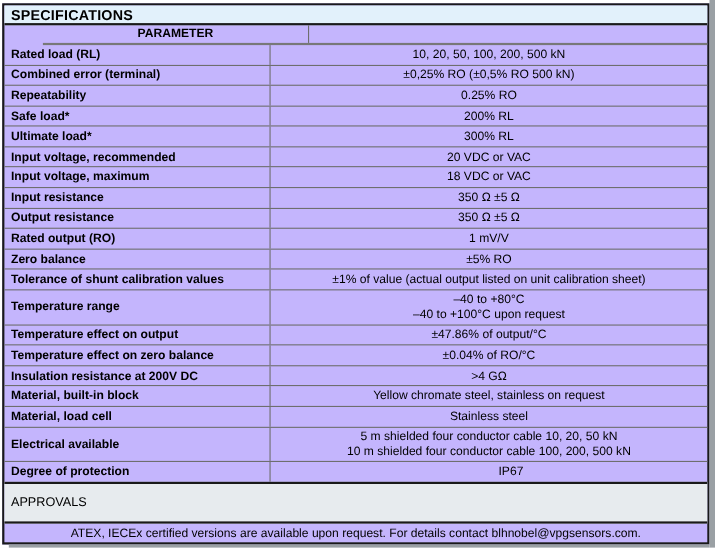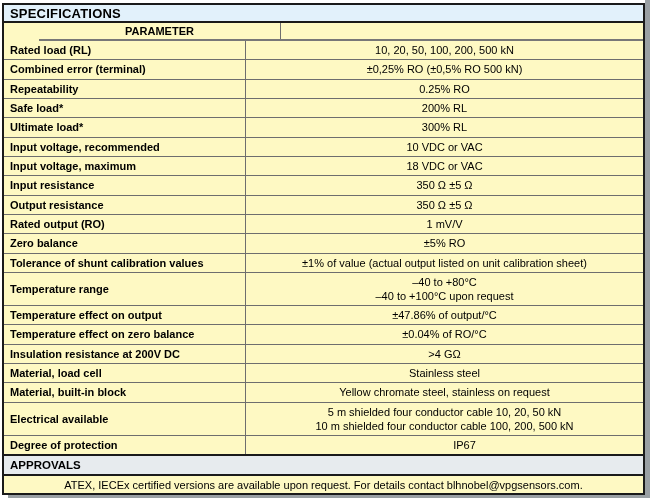--- a/index.html
+++ b/index.html
@@ -14,21 +14,21 @@
     position: absolute; top: 0; right: 0; width: 5px; height: 100%;
     background: var(--shadow, #9aa0a4);
   }
   .page-edge-bottom {
     position: absolute; bottom: 0; left: 8px; right: 5px; height: 3px;
     background: var(--shadow, #9aa0a4);
   }
   .spec-table {
     position: absolute; top: 3px; left: 2px; right: 5px; bottom: 3px;
     border: 2px solid var(--frame, #1a1a1a);
-    background: #fef9c3;
+    background: #c4b5fd;
     display: flex; flex-direction: column;
   }
   .band-title {
     flex: none; height: 18px;
     background: var(--section-header-bg, #e2f1fb);
     border-bottom: 2px solid var(--frame, #1a1a1a);
     display: flex; align-items: center;
     font-weight: bold; font-size: 13px; letter-spacing: 0.2px;
     padding-left: 6px;
   }
@@ -60,26 +60,26 @@
     font-weight: bold; font-size: 11px;
   }
   .head-value { flex: 1 1 auto; }
   .cell-value {
     flex: 1 1 auto;
     display: flex; flex-direction: column;
     align-items: center; justify-content: center;
     font-size: 11px; text-align: center; line-height: 14px;
   }
   .band-approvals {
-    flex: none; height: 22px;
+    flex: none; height: 38px;
     background: var(--approvals-bg, #e7ebee);
     border-top: 2px solid var(--frame, #1a1a1a);
     border-bottom: 2px solid var(--frame, #1a1a1a);
     display: flex; align-items: center;
-    font-weight: bold; font-size: 11.5px;
+    font-weight: normal; font-size: 11.5px;
     padding-left: 6px;
   }
   .row-footer {
     flex: none; height: 17px;
     display: flex; align-items: center; justify-content: center;
     font-size: 11px; text-align: center;
   }
 </style>
 </head>
 <body>
@@ -124,21 +124,21 @@
   <div class="row">
     <div class="cell-param">Ultimate load*</div>
     <div class="cell-value">
           <div>300% RL</div>
         </div>
   </div>
 
   <div class="row">
     <div class="cell-param">Input voltage, recommended</div>
     <div class="cell-value">
-          <div>10 VDC or VAC</div>
+          <div>20 VDC or VAC</div>
         </div>
   </div>
 
   <div class="row">
     <div class="cell-param">Input voltage, maximum</div>
     <div class="cell-value">
           <div>18 VDC or VAC</div>
         </div>
   </div>
 
@@ -200,30 +200,30 @@
   </div>
 
   <div class="row">
     <div class="cell-param">Insulation resistance at 200V DC</div>
     <div class="cell-value">
           <div>&gt;4 GΩ</div>
         </div>
   </div>
 
   <div class="row">
+    <div class="cell-param">Material, built-in block</div>
+    <div class="cell-value">
+          <div>Yellow chromate steel, stainless on request</div>
+        </div>
+  </div>
+
+  <div class="row">
     <div class="cell-param">Material, load cell</div>
     <div class="cell-value">
           <div>Stainless steel</div>
-        </div>
-  </div>
-
-  <div class="row">
-    <div class="cell-param">Material, built-in block</div>
-    <div class="cell-value">
-          <div>Yellow chromate steel, stainless on request</div>
         </div>
   </div>
 
   <div class="row tall">
     <div class="cell-param">Electrical available</div>
     <div class="cell-value">
           <div>5 m shielded four conductor cable 10, 20, 50 kN</div>
           <div>10 m shielded four conductor cable 100, 200, 500 kN</div>
         </div>
   </div>

